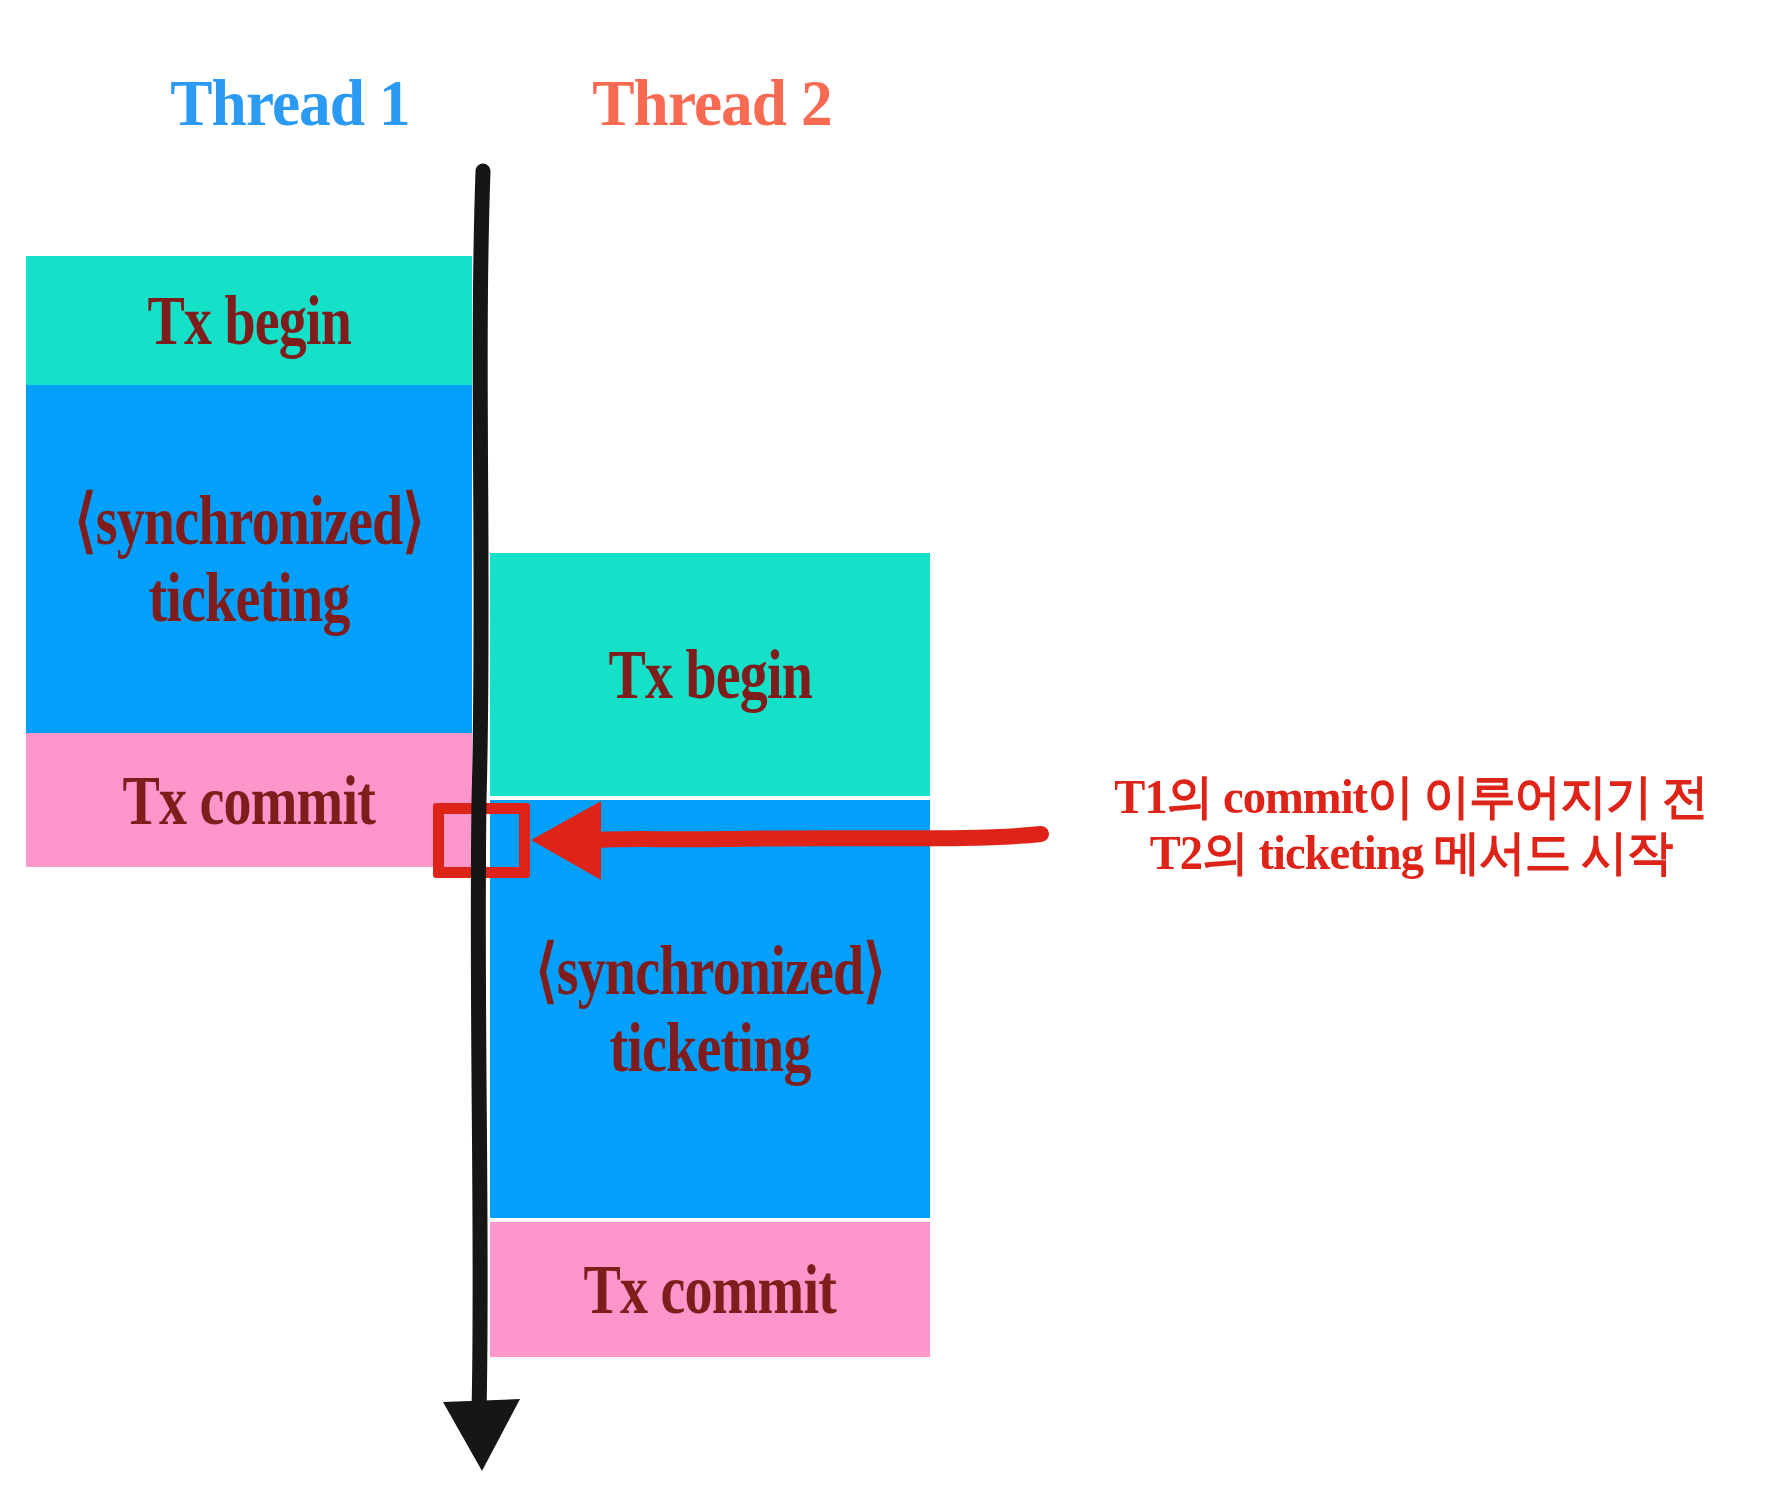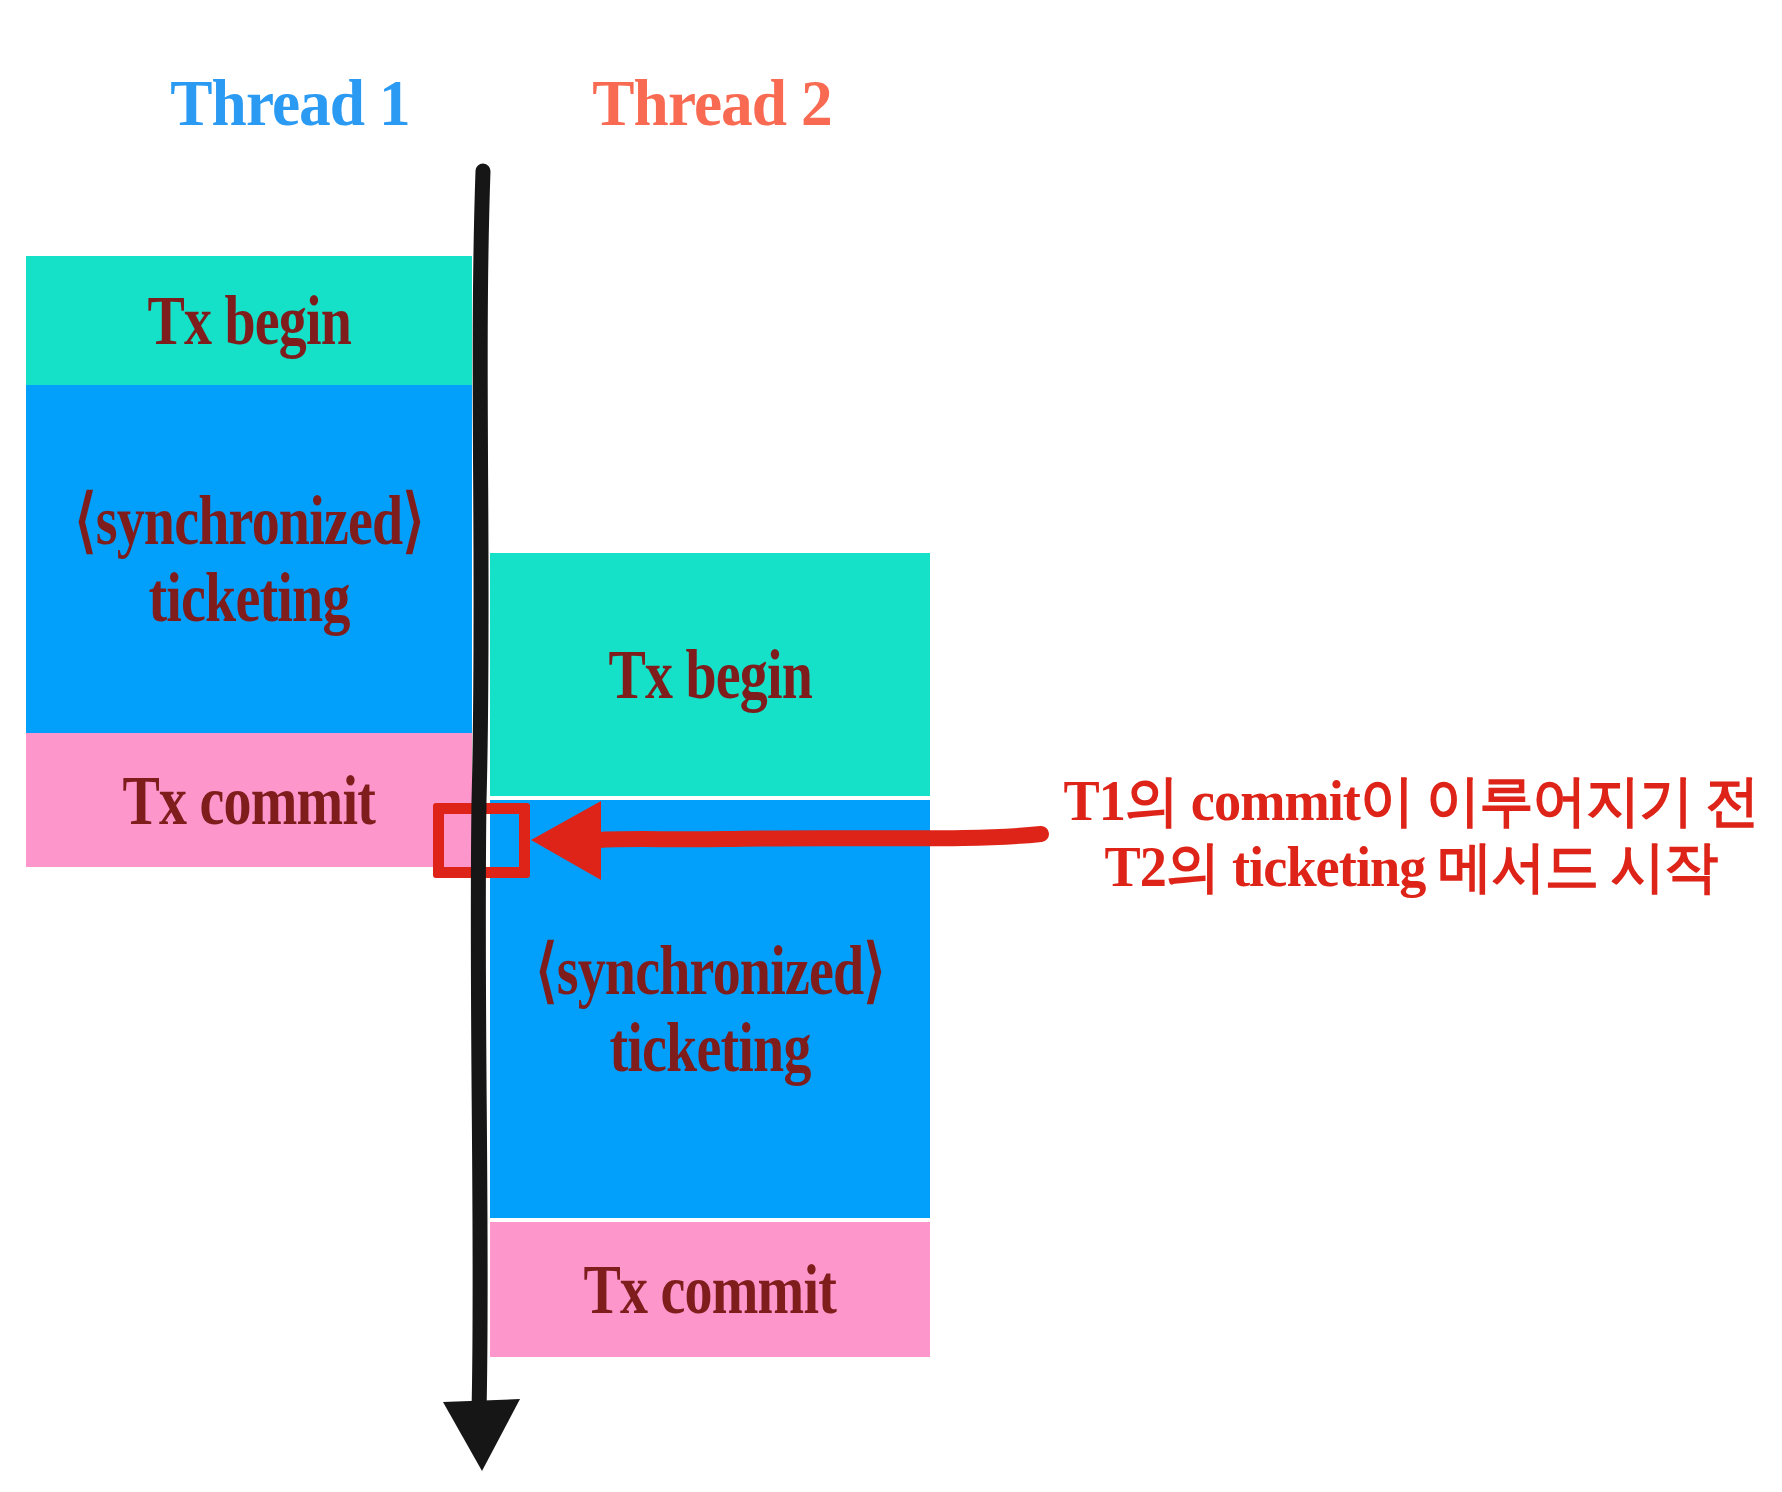--- a/index.html
+++ b/index.html
@@ -36,21 +36,21 @@
 
   .timeline-svg{position:absolute;left:430px;top:140px;width:110px;height:1330px;z-index:5;}
   .red-box{
     position:absolute;left:433px;top:782px;width:97px;height:75px;
     border:11px solid #de2418;box-sizing:border-box;z-index:4;border-radius:3px;
   }
   .red-arrow-svg{position:absolute;left:525px;top:775px;width:530px;height:95px;z-index:4;}
 
   .annotation{
     position:absolute;left:1040px;top:748px;width:742px;z-index:4;
-    color:#de2418;font-size:56px;font-weight:bold;line-height:1.17;
+    color:#de2418;font-size:48px;font-weight:bold;line-height:1.17;
     text-align:center;white-space:nowrap;letter-spacing:-1px;
   }
   .annotation .ann-line{display:block;transform:scaleX(0.97);transform-origin:center;}
 </style>
 </head>
 <body>
 
 <div class="canvas">
 
   <div class="title title-t1">Thread 1</div>

